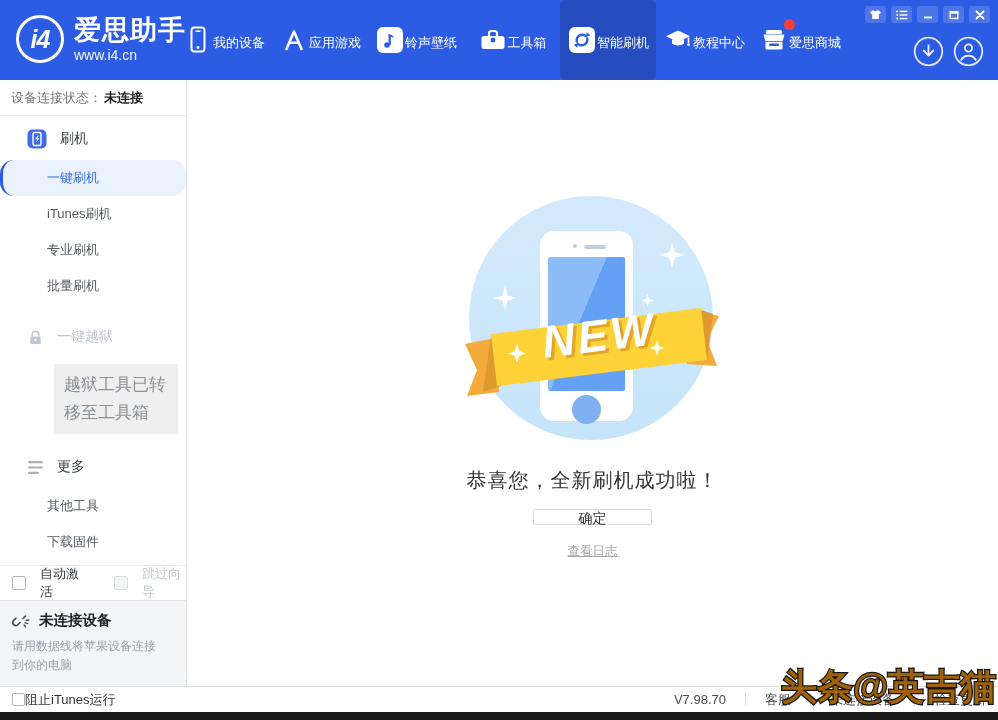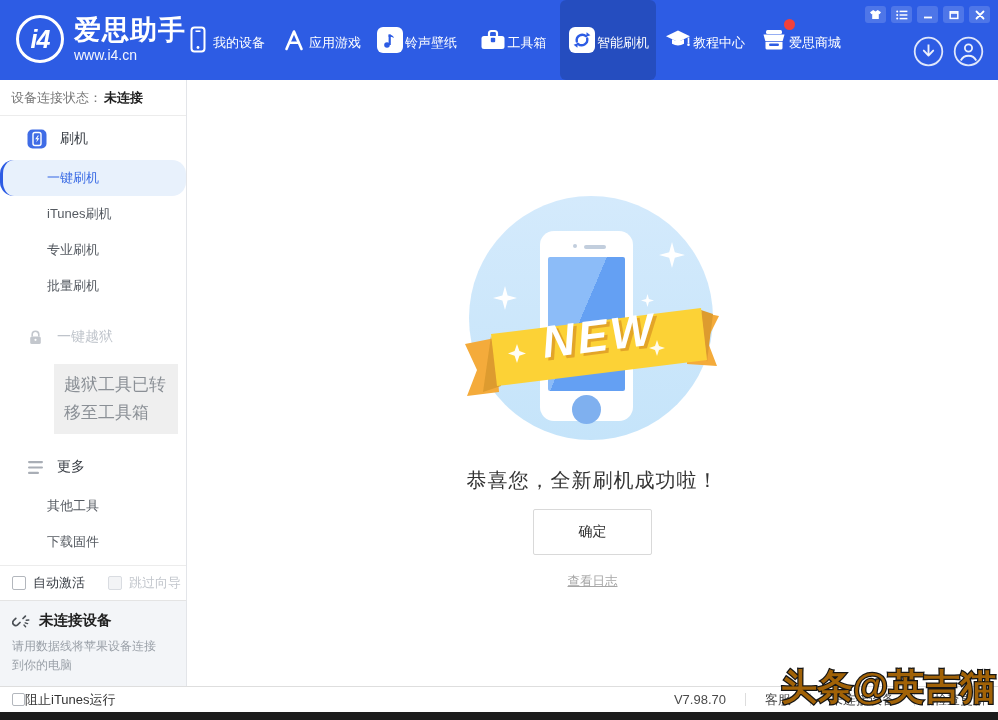--- a/index.html
+++ b/index.html
@@ -37,21 +37,21 @@
   .sb-status .val { color:#1e1e1e; font-weight:bold; margin-left:2px; }
 
   .sb-menu { flex:1 1 auto; overflow:hidden; padding-top:2px; }
   .sb-group-head { height:42px; display:flex; align-items:center; padding-left:27px; gap:13px; font-size:14px; color:#3a3f46; }
   .sb-group-head.disabled { color:#bfc4cb; margin-top:12px; }
   .sb-item { height:36px; display:flex; align-items:center; padding-left:44px; font-size:13px; color:#555a61; cursor:pointer; border-left:3px solid transparent;border-radius:14px; }
   .sb-item.active { background:#e8f1fc; color:#3a6be4; border-left:3px solid #2d5ce4; }
   .sb-note { margin:6px 0 0 54px; width:124px; background:#efefef; color:#8b9096; font-size:17px; line-height:1.65; padding:7px 10px; word-break:break-all; }
   .gh-more { margin-top:12px; }
 
-  .sb-checkrow { flex:0 0 auto; height:35px; border-top:1px solid #ececec; display:flex; align-items:center; padding-left:12px; gap:7px; font-size:13px; color:#3a3f46; }
+  .sb-checkrow { flex:0 0 auto; height:35px; border-top:1px solid #ececec; display:flex; align-items:center; padding-left:12px; gap:14px; font-size:13px; color:#3a3f46; }
   .sb-checkrow .second { margin-left:16px; color:#c3c7cd; }
   .cb { width:14px; height:14px; border:1px solid #b3b7bd; border-radius:2px; background:#fff; flex:0 0 auto; cursor:pointer; }
   .cb.disabled { border-color:#d9dce1; background:#f3f4f6; cursor:default; }
 
   .sb-panel { flex:0 0 auto; height:86px; background:#f3f5f8; border-top:1px solid #e4e4e4; padding:10px 12px 0 12px; }
   .sb-panel-head { display:flex; align-items:center; gap:8px; font-size:14.5px; font-weight:bold; color:#222; }
   .sb-panel-desc { margin-top:7px; font-size:12px; color:#9aa0a8; line-height:1.6; max-width:152px; word-break:break-all; }
 
   
   .content { flex:1 1 auto; background:#fff; display:flex; flex-direction:column; align-items:center; min-width:0; }
@@ -63,21 +63,21 @@
   .phone .screen { position:absolute; left:8px; top:26px; width:77px; height:134px; border-radius:2px;
       background:linear-gradient(113deg,#8cbcf8 0%,#8cbcf8 44%,#64a0f3 44%,#64a0f3 100%); }
   .phone .home { position:absolute; left:32px; top:164px; width:29px; height:29px; border-radius:50%; background:#7fb0ef; }
   .ribbon-svg { position:absolute; left:0; top:0; width:264px; height:250px; }
   .ribbon-text { position:absolute; left:58px; top:116px; width:160px; text-align:center; transform:rotate(-7deg);
       font-size:45px; font-weight:800; font-style:italic; letter-spacing:3px; color:#fff;
       text-shadow:3px 3px 0 rgba(222,158,38,0.85); }
   .spark { position:absolute; }
 
   .msg { margin-top:23px; font-size:20px; color:#333; letter-spacing:1px; }
-  .confirm { margin-top:15px; width:119px; height:46px; background:#fff; border:1px solid #d9d9d9; border-radius:2px; font-size:14px; color:#333; cursor:pointer; font-family:Liberation Mono, monospace; }
+  .confirm { margin-top:15px; width:119px; height:16px; background:#fff; border:1px solid #d9d9d9; border-radius:2px; font-size:14px; color:#333; cursor:pointer; font-family:Liberation Mono, monospace; }
   .loglink { margin-top:18px; font-size:12.5px; color:#a6a6a6; text-decoration:underline; cursor:pointer; }
 
   
   .footer { flex:0 0 auto; height:26px; border-top:1px solid #dedede; background:#fff; display:flex; align-items:center; padding:0 12px; }
   .f-left { display:flex; align-items:center; font-size:13px; color:#333; }
   .f-left .cb { width:13px; height:13px; }
   .f-right { margin-left:auto; display:flex; align-items:center; font-size:13px; color:#4a4a4a; }
   .f-sep { width:1px; height:13px; background:#ddd; margin:0 19px; }
   .f-link { cursor:pointer; }
   .bottom-strip { flex:0 0 auto; height:8px; background:#1c1c1c; }

